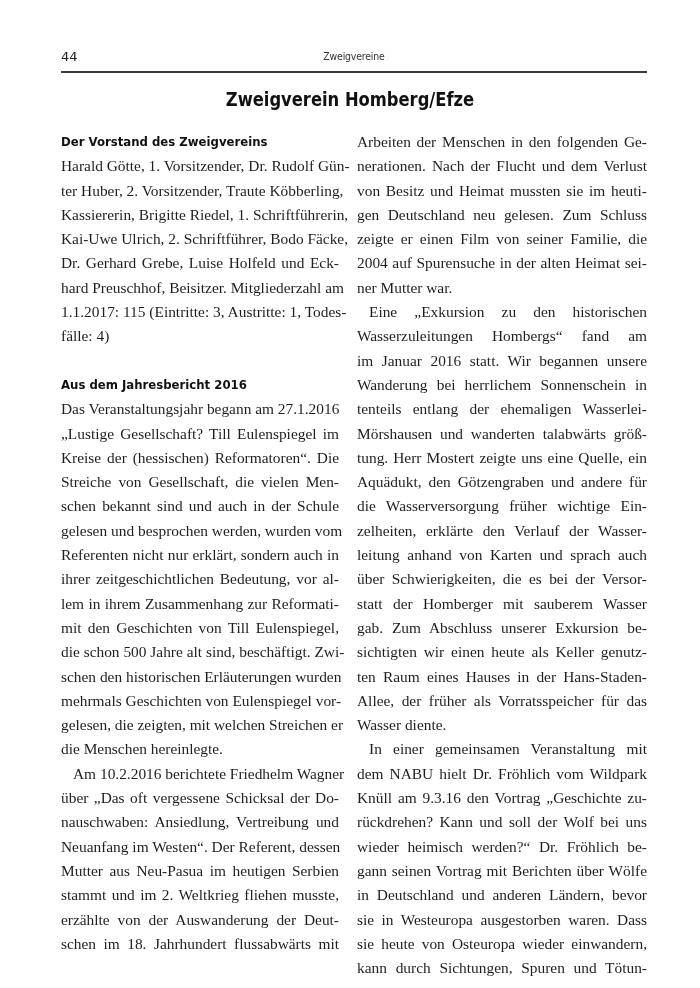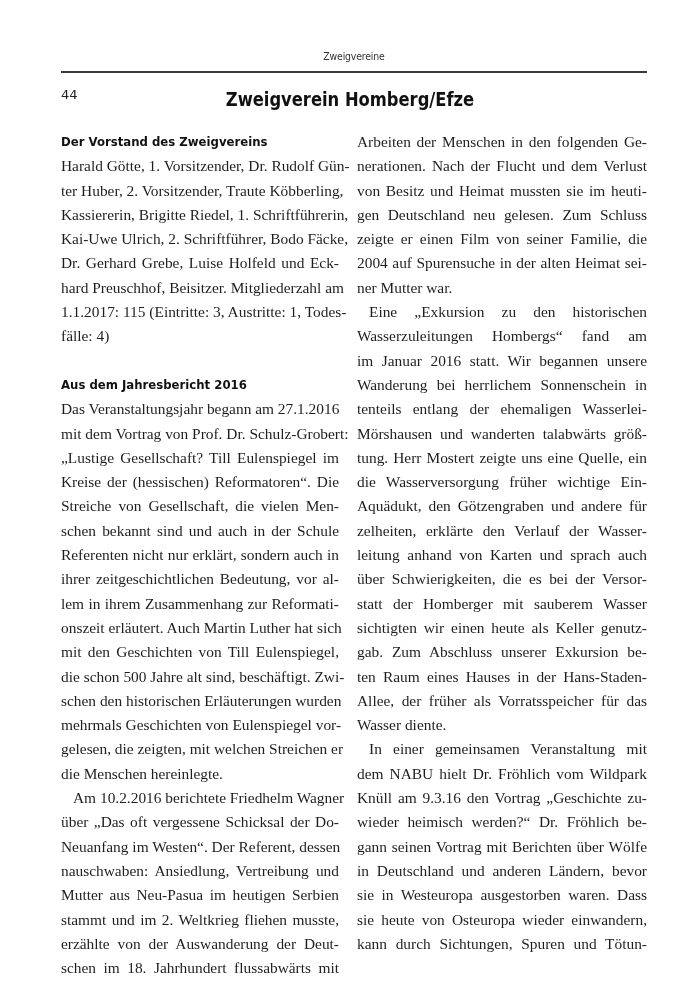--- a/index.html
+++ b/index.html
@@ -1,18 +1,18 @@
 <!DOCTYPE html>
 <html><head>
   <meta charset="utf-8">
   <style>
     html, body { margin: 0; padding: 0; background: #ffffff; }
     body { width: 700px; height: 988px; position: relative; overflow: hidden; color: #1a1a1a; }
     .running-head { position: absolute; left: 61px; top: 47px; width: 586px; height: 24px; border-bottom: 2px solid #3a3a3a; }
-    .page-number { position: absolute; left: 0; top: 2px; font-family: "DejaVu Sans", sans-serif; font-size: 13px; color: #222; margin-top: 38px; }
+    .page-number { position: absolute; left: 0; top: 2px; font-family: "DejaVu Sans", sans-serif; font-size: 13px; color: #222; }
     .running-title { position: absolute; left: 0; right: 0; top: 3px; text-align: center; font-family: "DejaVu Sans", sans-serif; font-size: 11px; letter-spacing: -0.2px; color: #333; transform: scaleX(0.85); }
     .article-title { position: absolute; left: 0; right: 0; top: 88px; text-align: center; font-family: "DejaVu Sans", sans-serif; font-weight: bold; font-size: 19px; color: #111; transform: scaleX(0.86); }
     .column { position: absolute; top: 130px; font-family: "Liberation Serif", serif; font-size: 15.4px; line-height: 24.3px; color: #1e1e1e; }
     .col-left { left: 61px; width: 278px; }
     .col-right { left: 357px; width: 290px; }
     .line { display: block; white-space: nowrap; text-align: justify; text-align-last: justify; height: 24.3px; }
     .line.last { text-align-last: left; }
     .line.indent { padding-left: 12px; font-family: Liberation Serif, serif; }
     .subhead { display: block; font-family: "DejaVu Sans", sans-serif; font-weight: bold; font-size: 13px; height: 24.3px; line-height: 24.3px; color: #111; transform-origin: left center; transform: scaleX(0.9); white-space: nowrap; font-weight: 600; }
     .gap { display: block; height: 24.3px; }
@@ -36,41 +36,40 @@
       <span class="line">Kai-Uwe Ulrich, 2. Schriftführer, Bodo Fäcke,</span>
       <span class="line">Dr. Gerhard Grebe, Luise Holfeld und Eck-</span>
       <span class="line">hard Preuschhof, Beisitzer. Mitgliederzahl am</span>
       <span class="line">1.1.2017: 115 (Eintritte: 3, Austritte: 1, Todes-</span>
       <span class="line last">fälle: 4)</span>
     </div>
   <span class="gap"></span>
   <span class="subhead">Aus dem Jahresbericht 2016</span>
   <div>
       <span class="line">Das Veranstaltungsjahr begann am 27.1.2016</span>
-      <span class="line">mit dem Vortrag von Prof. Dr. Schulz-Grobert:</span>
       <span class="line">„Lustige Gesellschaft? Till Eulenspiegel im</span>
       <span class="line">Kreise der (hessischen) Reformatoren“. Die</span>
       <span class="line">Streiche von Gesellschaft, die vielen Men-</span>
       <span class="line">schen bekannt sind und auch in der Schule</span>
+      <span class="line">gelesen und besprochen werden, wurden vom</span>
       <span class="line">Referenten nicht nur erklärt, sondern auch in</span>
       <span class="line">ihrer zeitgeschichtlichen Bedeutung, vor al-</span>
       <span class="line">lem in ihrem Zusammenhang zur Reformati-</span>
-      <span class="line">onszeit erläutert. Auch Martin Luther hat sich</span>
       <span class="line">mit den Geschichten von Till Eulenspiegel,</span>
       <span class="line">die schon 500 Jahre alt sind, beschäftigt. Zwi-</span>
       <span class="line">schen den historischen Erläuterungen wurden</span>
       <span class="line">mehrmals Geschichten von Eulenspiegel vor-</span>
       <span class="line">gelesen, die zeigten, mit welchen Streichen er</span>
       <span class="line last">die Menschen hereinlegte.</span>
     </div>
   <div>
       <span class="line indent">Am 10.2.2016 berichtete Friedhelm Wagner</span>
       <span class="line">über „Das oft vergessene Schicksal der Do-</span>
+      <span class="line">nauschwaben: Ansiedlung, Vertreibung und</span>
       <span class="line">Neuanfang im Westen“. Der Referent, dessen</span>
-      <span class="line">nauschwaben: Ansiedlung, Vertreibung und</span>
       <span class="line">Mutter aus Neu-Pasua im heutigen Serbien</span>
       <span class="line">stammt und im 2. Weltkrieg fliehen musste,</span>
       <span class="line">erzählte von der Auswanderung der Deut-</span>
       <span class="line">schen im 18. Jahrhundert flussabwärts mit</span>
     </div>
 </div>
 
 <div class="column col-right">
   <div>
       <span class="line">Arbeiten der Menschen in den folgenden Ge-</span>
@@ -82,36 +81,37 @@
       <span class="line last">ner Mutter war.</span>
     </div>
   <div>
       <span class="line indent">Eine „Exkursion zu den historischen</span>
       <span class="line">Wasserzuleitungen Hombergs“ fand am</span>
       <span class="line">im Januar 2016 statt. Wir begannen unsere</span>
       <span class="line">Wanderung bei herrlichem Sonnenschein in</span>
       <span class="line">tenteils entlang der ehemaligen Wasserlei-</span>
       <span class="line">Mörshausen und wanderten talabwärts größ-</span>
       <span class="line">tung. Herr Mostert zeigte uns eine Quelle, ein</span>
+      <span class="line">Aquädukt, den Götzengraben und andere für</span>
       <span class="line">die Wasserversorgung früher wichtige Ein-</span>
-      <span class="line">Aquädukt, den Götzengraben und andere für</span>
       <span class="line">zelheiten, erklärte den Verlauf der Wasser-</span>
       <span class="line">leitung anhand von Karten und sprach auch</span>
       <span class="line">über Schwierigkeiten, die es bei der Versor-</span>
       <span class="line">statt der Homberger mit sauberem Wasser</span>
+      <span class="line">gab. Zum Abschluss unserer Exkursion be-</span>
       <span class="line">sichtigten wir einen heute als Keller genutz-</span>
-      <span class="line">gab. Zum Abschluss unserer Exkursion be-</span>
       <span class="line">ten Raum eines Hauses in der Hans-Staden-</span>
       <span class="line">Allee, der früher als Vorratsspeicher für das</span>
       <span class="line last">Wasser diente.</span>
     </div>
   <div>
       <span class="line indent">In einer gemeinsamen Veranstaltung mit</span>
       <span class="line">dem NABU hielt Dr. Fröhlich vom Wildpark</span>
       <span class="line">Knüll am 9.3.16 den Vortrag „Geschichte zu-</span>
+      <span class="line">rückdrehen? Kann und soll der Wolf bei uns</span>
       <span class="line">wieder heimisch werden?“ Dr. Fröhlich be-</span>
       <span class="line">gann seinen Vortrag mit Berichten über Wölfe</span>
       <span class="line">in Deutschland und anderen Ländern, bevor</span>
       <span class="line">sie in Westeuropa ausgestorben waren. Dass</span>
       <span class="line">sie heute von Osteuropa wieder einwandern,</span>
       <span class="line">kann durch Sichtungen, Spuren und Tötun-</span>
     </div>
 </div>
 
 </body></html>

